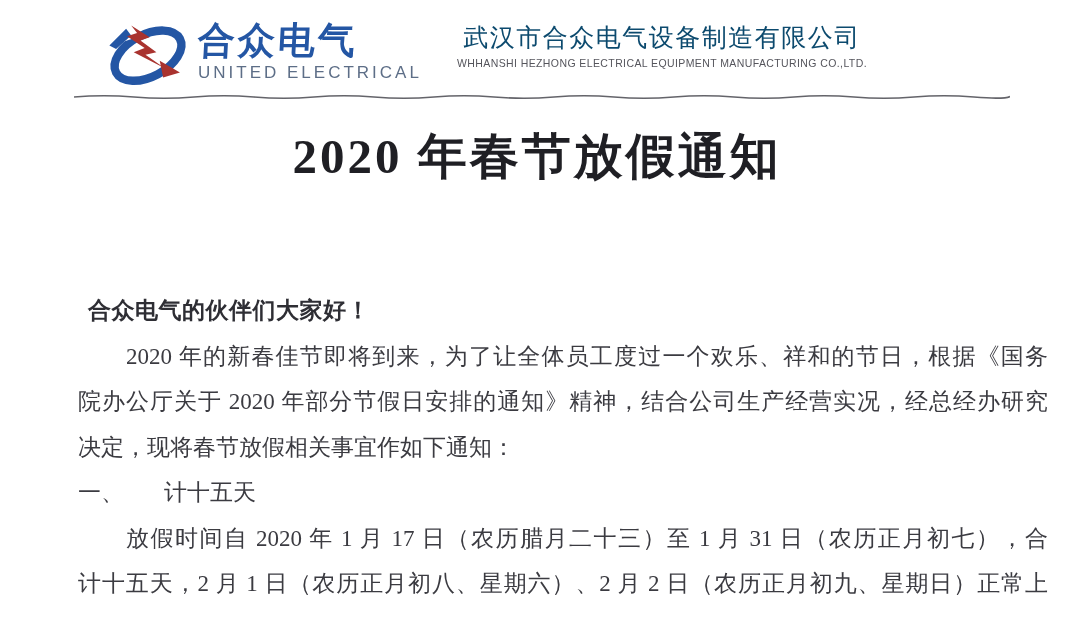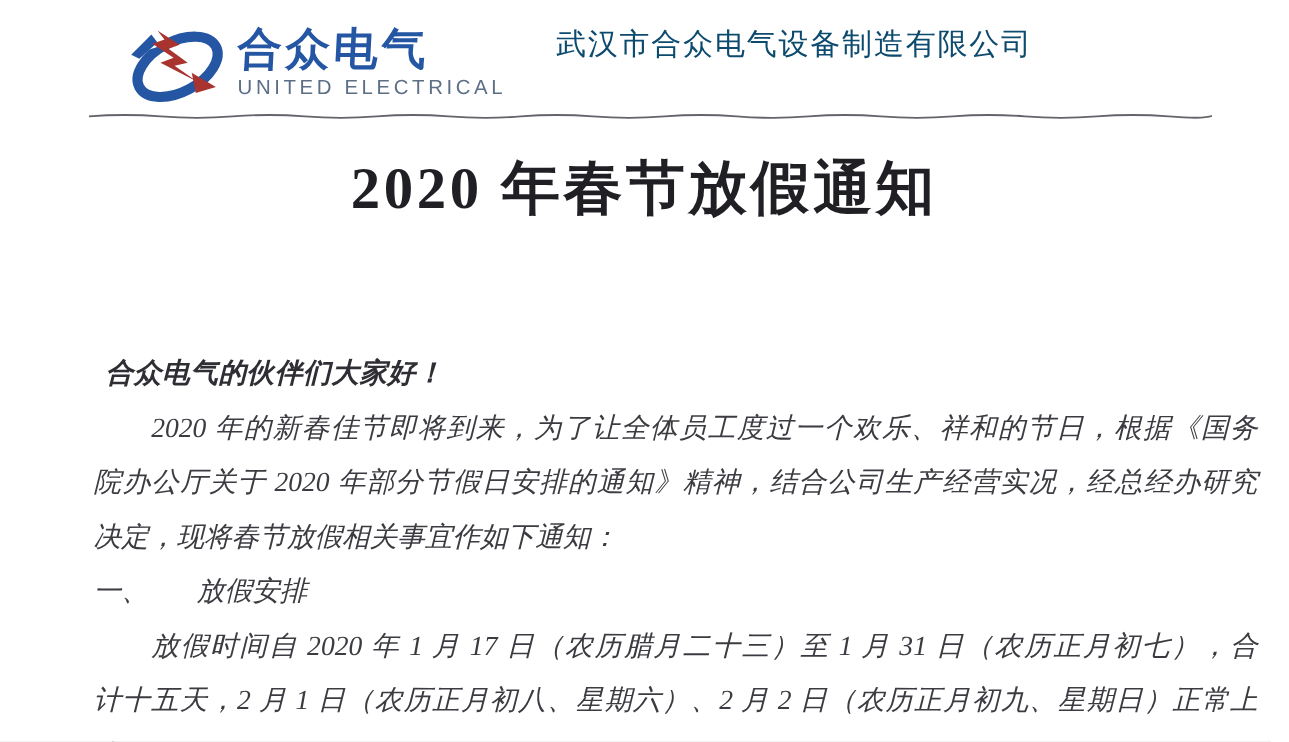--- a/index.html
+++ b/index.html
@@ -42,21 +42,21 @@
     position:absolute;top:124px;left:0;width:100%;
     text-align:center;margin:0;
     font-size:49px;font-weight:700;color:#1f1f24;
     letter-spacing:3px;
   }
   
   .body{
     position:absolute;top:288px;left:78px;right:26px;
     font-size:23px;line-height:45.5px;color:#3b3b41;
   }
-  .ln{height:45.5px;white-space:nowrap;font-style:italic;}
+  .ln{height:45.5px;white-space:nowrap;}
   .stretch{white-space:normal;text-align:justify;text-align-last:justify;}
   .indent{padding-left:48px;}
   .greet{
     font-family:"Liberation Sans","DejaVu Sans",sans-serif;
     font-weight:700;color:#2e2e34;padding-left:10px;letter-spacing:.5px;
   }
   .sec-gap{display:inline-block;width:40px;}
 </style>
 </head>
 <body>
@@ -78,37 +78,38 @@
         <polygon points="30,6 52,20 41,24 60,38 47,41 70,57 33,38 46,33 25,19 37,15" fill="#a9332f"></polygon>
         <polygon points="64,48 88,62 68,68" fill="#a9332f"></polygon>
       </svg>
       <div class="logo-text">
         <div class="logo-cn">合众电气</div>
         <div class="logo-en">UNITED ELECTRICAL</div>
       </div>
     </div>
     <div class="company">
       <div class="company-cn">武汉市合众电气设备制造有限公司</div>
+      <div class="company-en">WHHANSHI HEZHONG ELECTRICAL EQUIPMENT MANUFACTURING CO.,LTD.</div>
     </div>
   </header>
 
   <svg class="rule" viewBox="0 0 936 8" preserveAspectRatio="none">
     <path d="M0 4 q 30 -2.4 60 0 t 60 0 t 60 0 t 60 0 t 60 0 t 60 0 t 60 0 t 60 0 t 60 0 t 60 0 t 60 0 t 60 0 t 60 0 t 60 0 t 60 0 t 36 -0.5" fill="none" stroke="#64646a" stroke-width="1.6"></path>
   </svg>
 
   <h1 class="title">2020 年春节放假通知</h1>
 
   <main class="body">
     <div class="ln greet">合众电气的伙伴们大家好！</div>
 
     <div class="ln stretch indent">2020 年的新春佳节即将到来，为了让全体员工度过一个欢乐、祥和的节日，根据《国务</div>
     <div class="ln stretch">院办公厅关于 2020 年部分节假日安排的通知》精神，结合公司生产经营实况，经总经办研究</div>
     <div class="ln">决定，现将春节放假相关事宜作如下通知：</div>
 
     <div class="ln">
-      <span>一、</span><span class="sec-gap"></span><span>放假安排</span>
+      <span>一、</span><span class="sec-gap"></span><span>计十五天</span>
     </div>
 
     <div class="ln stretch indent">放假时间自 2020 年 1 月 17 日（农历腊月二十三）至 1 月 31 日（农历正月初七），合</div>
     <div class="ln stretch">计十五天，2 月 1 日（农历正月初八、星期六）、2 月 2 日（农历正月初九、星期日）正常上班。</div>
   </main>
 
 </div>
 
 </body></html>

